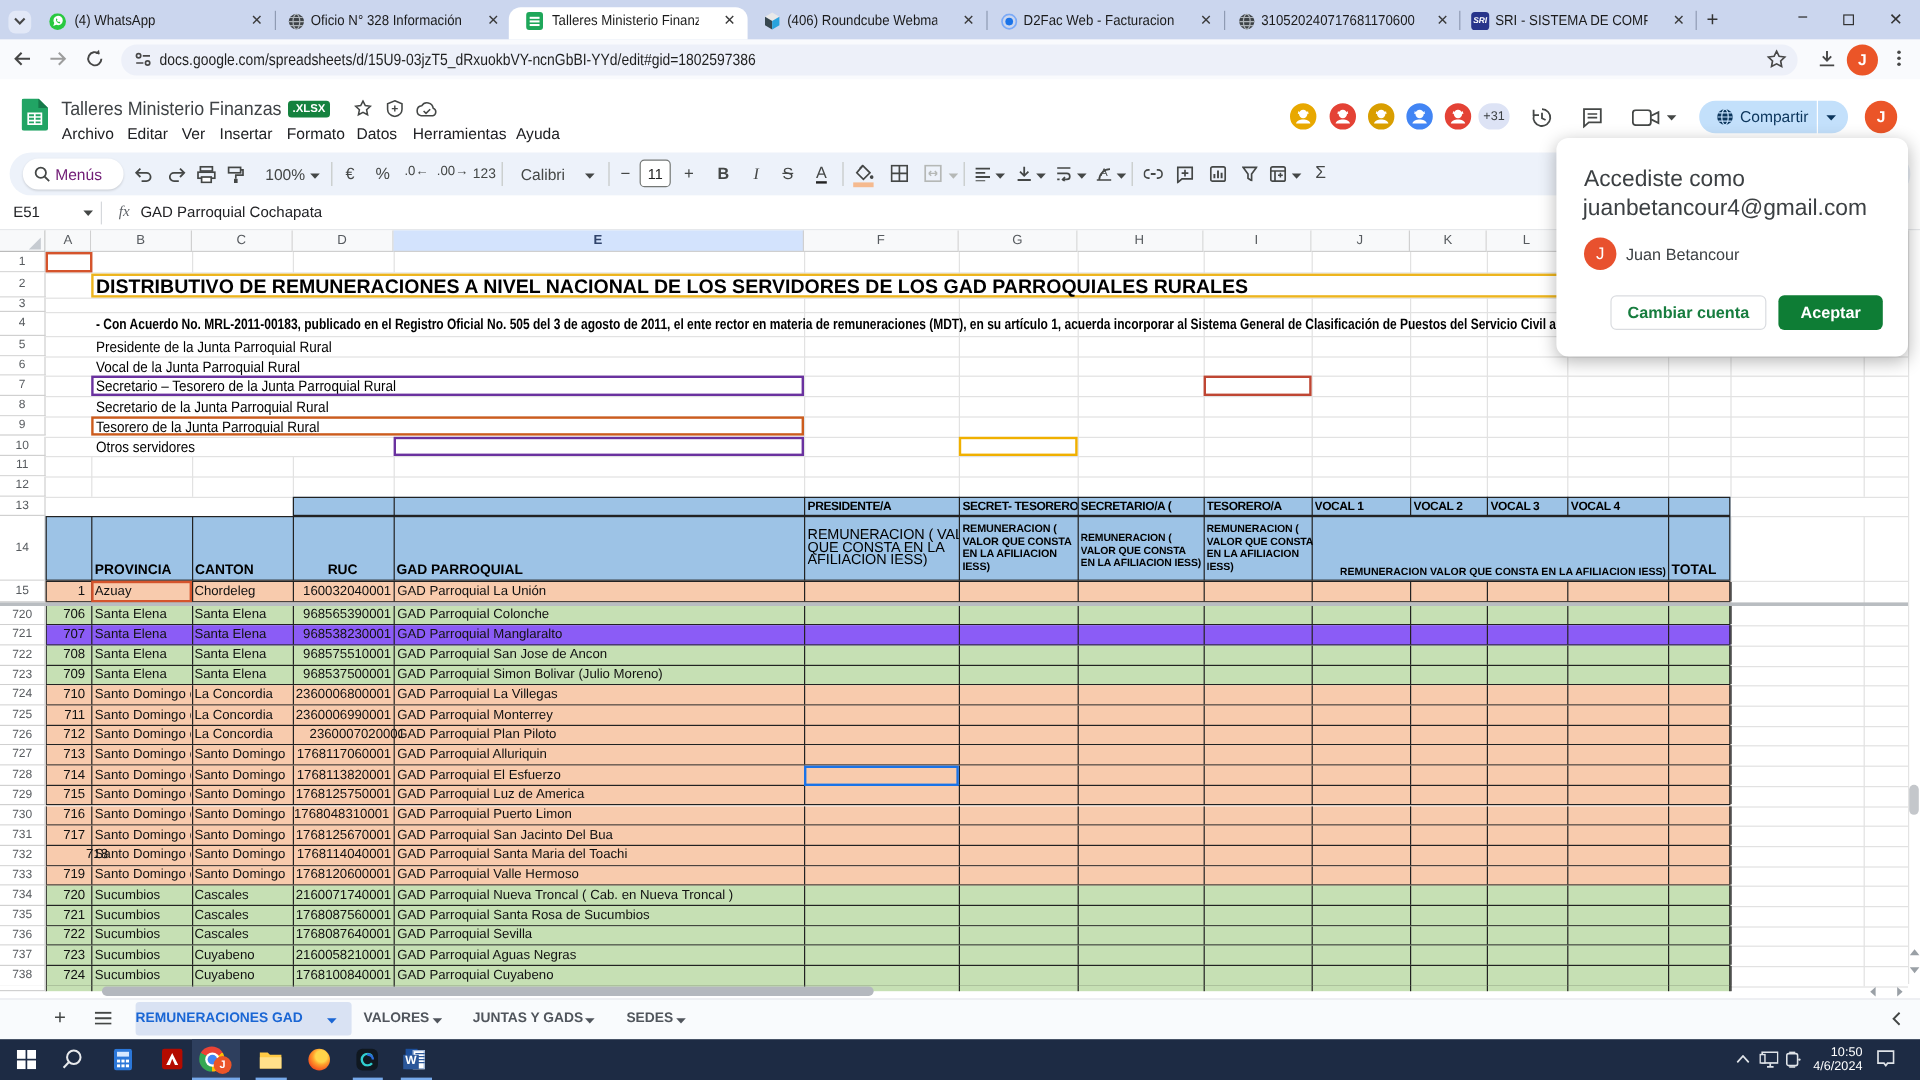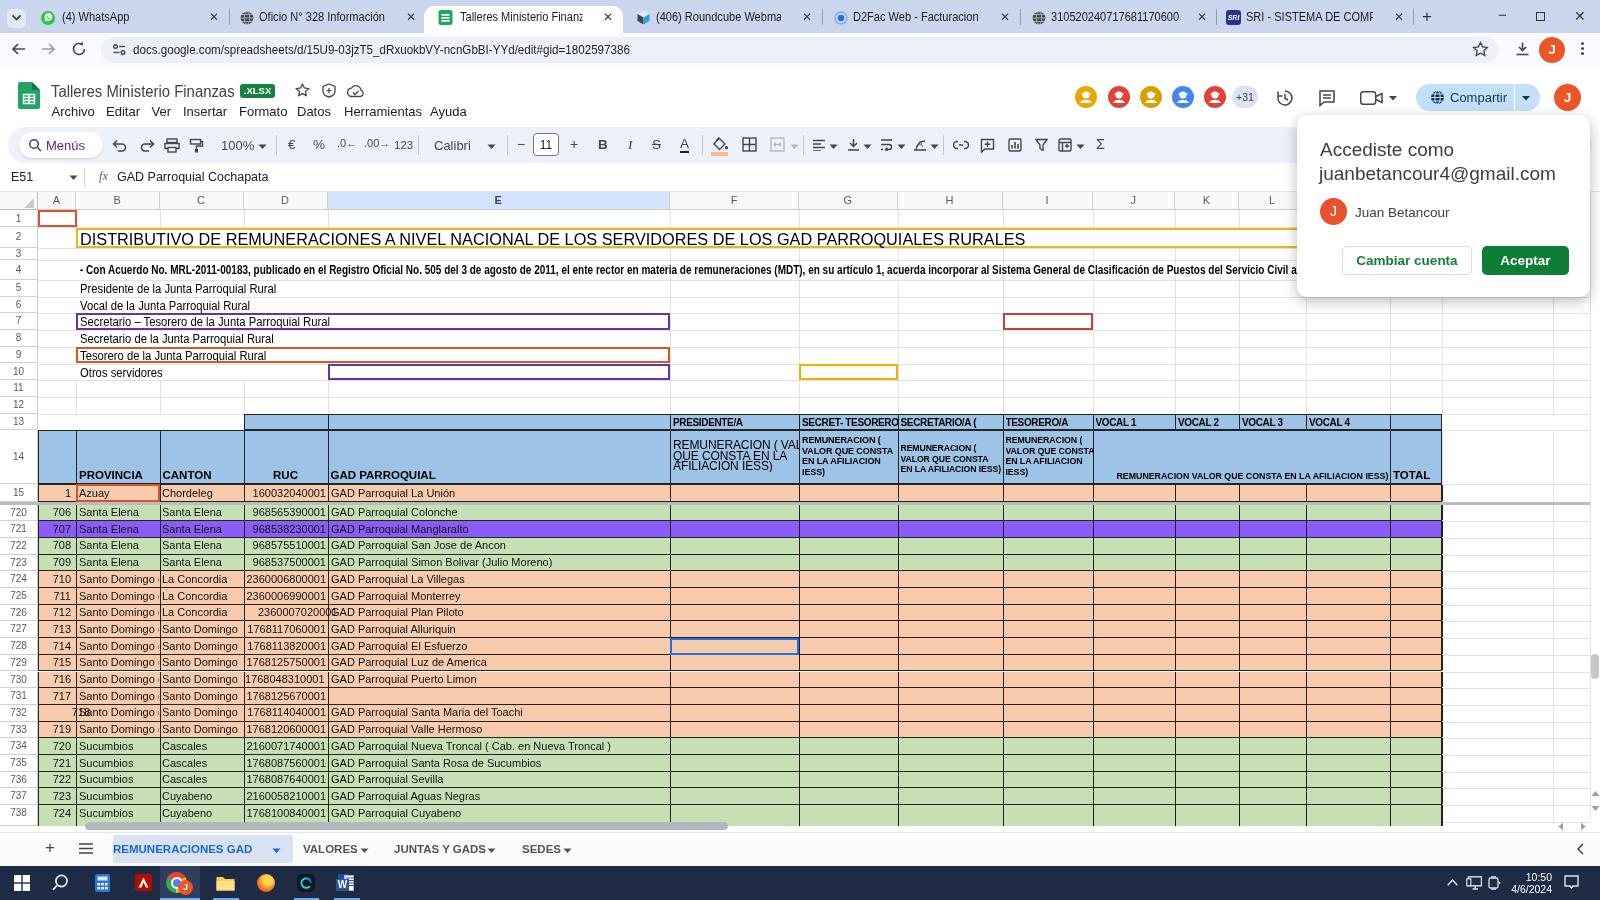--- a/index.html
+++ b/index.html
@@ -406,21 +406,21 @@
 <div class="ab gl" style="left:1092.5px;top:209.5px;width:1px;height:204.1px"></div>
 <div class="ab gl" style="left:1175px;top:209.5px;width:1px;height:204.1px"></div>
 <div class="ab gl" style="left:1239px;top:209.5px;width:1px;height:204.1px"></div>
 <div class="ab gl" style="left:1306px;top:209.5px;width:1px;height:204.1px"></div>
 <div class="ab gl" style="left:1390px;top:209.5px;width:1px;height:204.1px"></div>
 <div class="ab gl" style="left:1442px;top:209.5px;width:1px;height:204.1px"></div>
 <div class="ab gl" style="left:1553px;top:209.5px;width:1px;height:204.1px"></div>
 <div class="ab gl" style="left:1553px;top:430.3px;width:1px;height:391.5px"></div>
 <div class="ab gl" style="left:1442px;top:430.3px;width:1px;height:391.5px"></div>
 <div class="ab" style="left:76px;top:227.5px;width:1366px;height:20px;border:2px solid #edb51e;background:#fff"></div>
-<span class="ab" style="left:80px;top:230px;font-size:16.3px;font-weight:normal;color:#000;white-space:nowrap">DISTRIBUTIVO DE REMUNERACIONES A NIVEL NACIONAL DE LOS SERVIDORES DE LOS GAD PARROQUIALES RURALES</span>
+<span class="ab" style="left:80px;top:230px;font-size:16.3px;font-weight:bold;color:#000;white-space:nowrap">DISTRIBUTIVO DE REMUNERACIONES A NIVEL NACIONAL DE LOS SERVIDORES DE LOS GAD PARROQUIALES RURALES</span>
 <span class="ab" style="left:80px;top:263px;font-size:12.5px;font-weight:bold;color:#000;white-space:nowrap;transform:scaleX(0.8);transform-origin:0 0">- Con Acuerdo No. MRL-2011-00183, publicado en el Registro Oficial No. 505 del 3 de agosto de 2011, el ente rector en materia de remuneraciones (MDT), en su artículo 1, acuerda incorporar al Sistema General de Clasificación de Puestos del Servicio Civil a los servidores de los GAD</span>
 <span class="ab" style="left:80px;top:282px;font-size:12.5px;color:#000;white-space:nowrap;transform:scaleX(0.9);transform-origin:0 0">Presidente de la Junta Parroquial Rural</span>
 <span class="ab" style="left:80px;top:298.7px;font-size:12.5px;color:#000;white-space:nowrap;transform:scaleX(0.9);transform-origin:0 0">Vocal de la Junta Parroquial Rural</span>
 <span class="ab" style="left:80px;top:315.4px;font-size:12.5px;color:#000;white-space:nowrap;transform:scaleX(0.9);transform-origin:0 0">Secretario – Tesorero de la Junta Parroquial Rural</span>
 <span class="ab" style="left:80px;top:332.1px;font-size:12.5px;color:#000;white-space:nowrap;transform:scaleX(0.9);transform-origin:0 0">Secretario de la Junta Parroquial Rural</span>
 <span class="ab" style="left:80px;top:348.8px;font-size:12.5px;color:#000;white-space:nowrap;transform:scaleX(0.9);transform-origin:0 0">Tesorero de la Junta Parroquial Rural</span>
 <span class="ab" style="left:80px;top:365.5px;font-size:12.5px;color:#000;white-space:nowrap;transform:scaleX(0.9);transform-origin:0 0">Otros servidores</span>
 <div class="ab" style="left:37.5px;top:209.5px;width:39px;height:17.5px;border:2px solid #d5542c"></div>
 <div class="ab" style="left:76px;top:313.4px;width:594px;height:16.700000000000045px;border:2px solid #6a329f"></div>
 <div class="ab" style="left:76px;top:346.8px;width:594px;height:16.69999999999999px;border:2px solid #cc5c1d"></div>
@@ -769,20 +769,21 @@
     <i class="ab vb" style="left:1137px"></i>
     <i class="ab vb" style="left:1201px"></i>
     <i class="ab vb" style="left:1268px"></i>
     <i class="ab vb" style="left:1352px"></i>
     <i class="ab vb" style="left:1404px"></i>
     <i class="ab vb" style="left:1403px"></i>
     <span class="ab cell" style="left:0;width:33px;text-align:right">717</span>
     <span class="ab cell" style="left:41px;width:80px">Santo Domingo d</span>
     <span class="ab cell" style="left:124px;width:81px">Santo Domingo</span>
     <span class="ab cell" style="left:207px;width:81px;text-align:right">1768125670001</span>
+    <span class="ab cell" style="left:293px;width:700px">GAD Parroquial San Jacinto Del Bua</span>
   </div>
 <div class="ab rowhdr" style="top:688.2px;height:16.700000000000045px;line-height:16.700000000000045px">731</div>
 <div class="ab dr" style="top:704.9px;height:16.700000000000045px;background:#f8cbad">
     <i class="ab vb" style="left:0px"></i>
     <i class="ab vb" style="left:38px"></i>
     <i class="ab vb" style="left:121.5px"></i>
     <i class="ab vb" style="left:205.5px"></i>
     <i class="ab vb" style="left:289.5px"></i>
     <i class="ab vb" style="left:632px"></i>
     <i class="ab vb" style="left:761px"></i>

